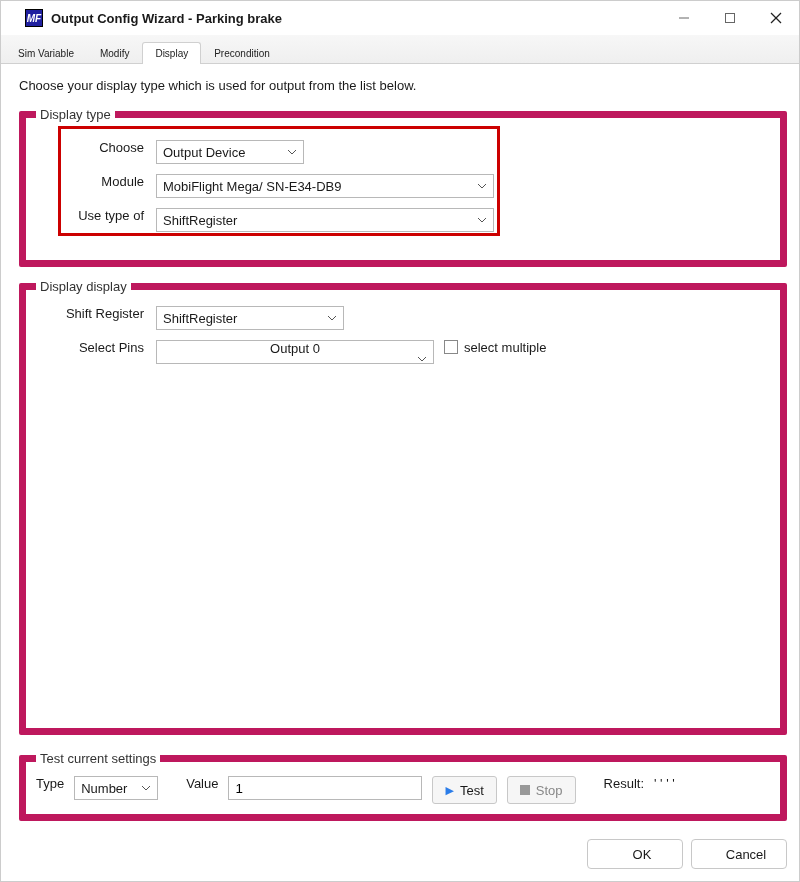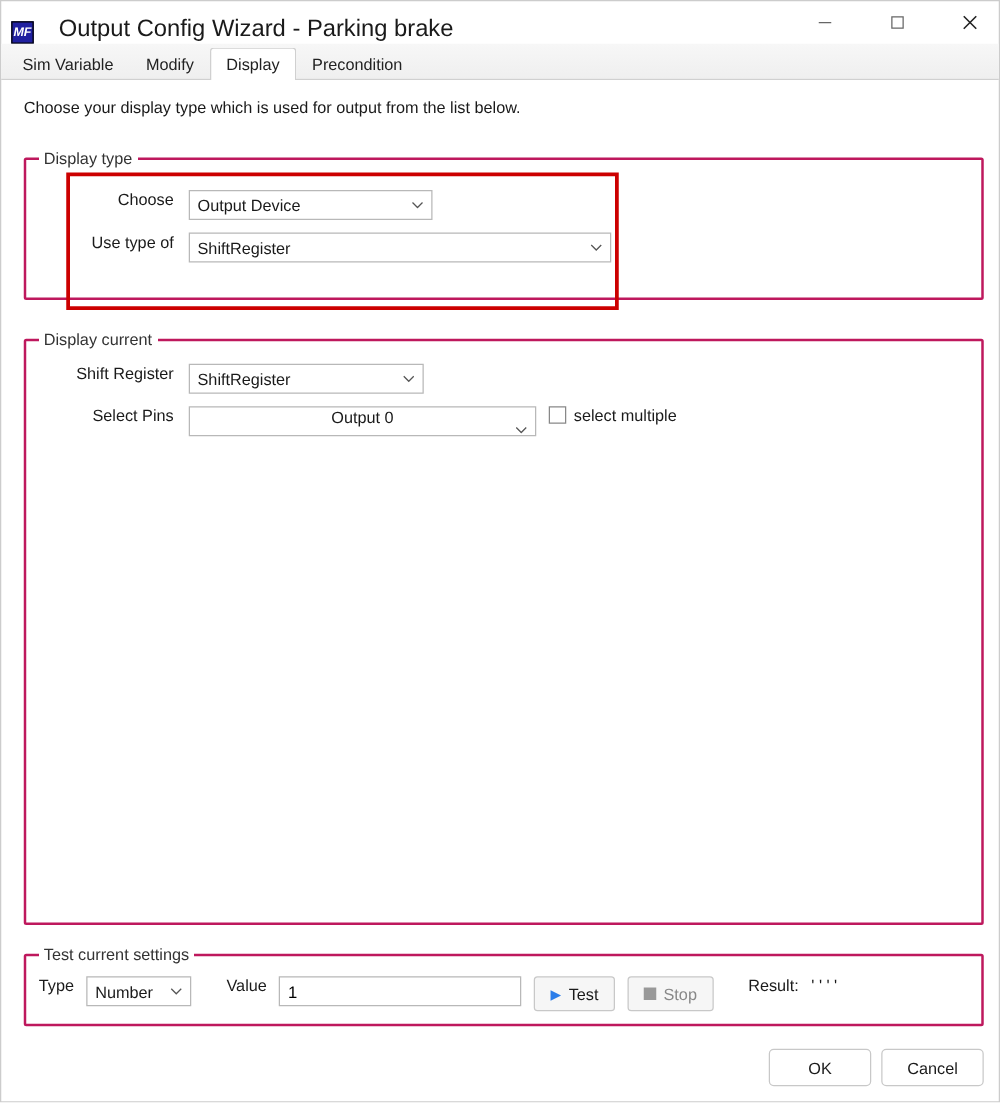--- a/index.html
+++ b/index.html
@@ -19,43 +19,43 @@
     box-sizing: border-box;
     border: 1px solid #cccccc;
     background: #ffffff;
     display: flex;
     flex-direction: column;
   }
   
   .titlebar {
     height: 34px;
     display: flex;
-    align-items: flex-end;
-    padding-left: 8px;
-    box-sizing: border-box;
-    gap: 12px;
+    align-items: center;
+    padding-left: 24px;
+    box-sizing: border-box;
   }
   .app-icon {
     width: 18px;
     height: 18px;
     background: #2020a0;
     color: #ffffff;
     font-size: 10px;
     font-weight: bold;
     font-style: italic;
     display: inline-flex;
     align-items: center;
     justify-content: center;
     margin-right: 8px;
     border: 1px solid #000;
     box-sizing: border-box;
   }
   .titlebar .title {
     flex: 0 0 auto;
-    font-size: 19px;
+    font-size: 13px;
+    font-weight: bold;
   }
   .titlebar-spacer {
     flex: 1 1 auto;
   }
   .winbtn {
     width: 46px;
     height: 34px;
     display: inline-flex;
     align-items: center;
     justify-content: center;
@@ -68,21 +68,21 @@
   .tabbar {
     height: 28px;
     background: linear-gradient(#f7f7f7, #efefef);
     border-bottom: 1px solid #d0d0d0;
     display: flex;
     align-items: flex-end;
     padding-left: 4px;
   }
   .tab {
     padding: 5px 12px 5px 12px;
-    font-size: 13px;
+    font-size: 10px;
     color: #222;
     border: 1px solid transparent;
     border-bottom: none;
     position: relative;
     top: 1px;
     cursor: default;
   }
   .tab.active {
     background: #ffffff;
     border-color: #d0d0d0;
@@ -96,23 +96,23 @@
     box-sizing: border-box;
     display: flex;
     flex-direction: column;
     overflow: hidden;
   }
   .prompt {
     margin-bottom: 10px;
   }
 
   fieldset {
-    border: 2px solid #be185d;
+    border: 7px solid #be185d;
     border-radius: 2px;
-    margin: 16px 0 8px 0;
+    margin: 4px 0 8px 0;
     padding: 10px 10px 10px 10px;
     box-sizing: border-box;
   }
   legend {
     padding: 0 4px;
     font-size: 13px;
     color: #333;
   }
 
   .display-type-fs {
@@ -139,21 +139,21 @@
     display: flex;
     align-items: center;
     padding: 0 6px;
     box-sizing: border-box;
     position: relative;
   }
   .combo .arrow {
     margin-left: auto;
   }
   .combo .arrow svg { display:block; }
-  .combo-sm { width: 195px; }
+  .combo-sm { width: 148px; }
   .combo-lg { width: 338px; }
   .combo-md { width: 188px; }
   .combo-pins { width: 278px; flex-direction: column; }
   .combo-type { width: 84px; }
 
   .highlight-box {
     position: absolute;
     border: 3px solid #cc0000;
     pointer-events: none;
   }
@@ -221,20 +221,21 @@
   .dlg-btn {
     height: 28px;
     width: 80px;
     background: #ffffff;
     border: 1px solid #c8c8c8;
     border-radius: 4px;
     display: inline-flex;
     align-items: center;
     justify-content: center;
     font-size: 13px;
+    padding-left: 14px;
   }
 
   .rel { position: relative; }
 </style>
 </head>
 <body>
 
 <div class="window">
 
   <div class="titlebar">
@@ -277,38 +278,49 @@
         <div class="combo combo-sm">
           <span>Output Device</span>
           <span class="arrow">
               <svg width="10" height="6">
                 <polyline points="1,1 5,5 9,1" fill="none" stroke="#555" stroke-width="1"></polyline>
               </svg>
             </span>
         </div>
       </div>
 
+      <div class="row">
+        <div class="row-label">Module</div>
+        <div class="combo combo-lg">
+          <span>MobiFlight Mega/ SN-E34-DB9</span>
+          <span class="arrow">
+              <svg width="10" height="6">
+                <polyline points="1,1 5,5 9,1" fill="none" stroke="#555" stroke-width="1"></polyline>
+              </svg>
+            </span>
+        </div>
+      </div>
 
       <div class="row">
         <div class="row-label">Use type of</div>
         <div class="combo combo-lg">
           <span>ShiftRegister</span>
           <span class="arrow">
               <svg width="10" height="6">
                 <polyline points="1,1 5,5 9,1" fill="none" stroke="#555" stroke-width="1"></polyline>
               </svg>
             </span>
         </div>
       </div>
 
       <div class="highlight-box" style="left:32px; top:4px; width:436px; height:104px;"></div>
     </fieldset>
 
     <fieldset class="display-settings-fs">
-      <legend>Display current</legend>
+      <legend>Display display</legend>
 
       <div class="row">
         <div class="row-label">Shift Register</div>
         <div class="combo combo-md">
           <span>ShiftRegister</span>
           <span class="arrow">
               <svg width="10" height="6">
                 <polyline points="1,1 5,5 9,1" fill="none" stroke="#555" stroke-width="1"></polyline>
               </svg>
             </span>

